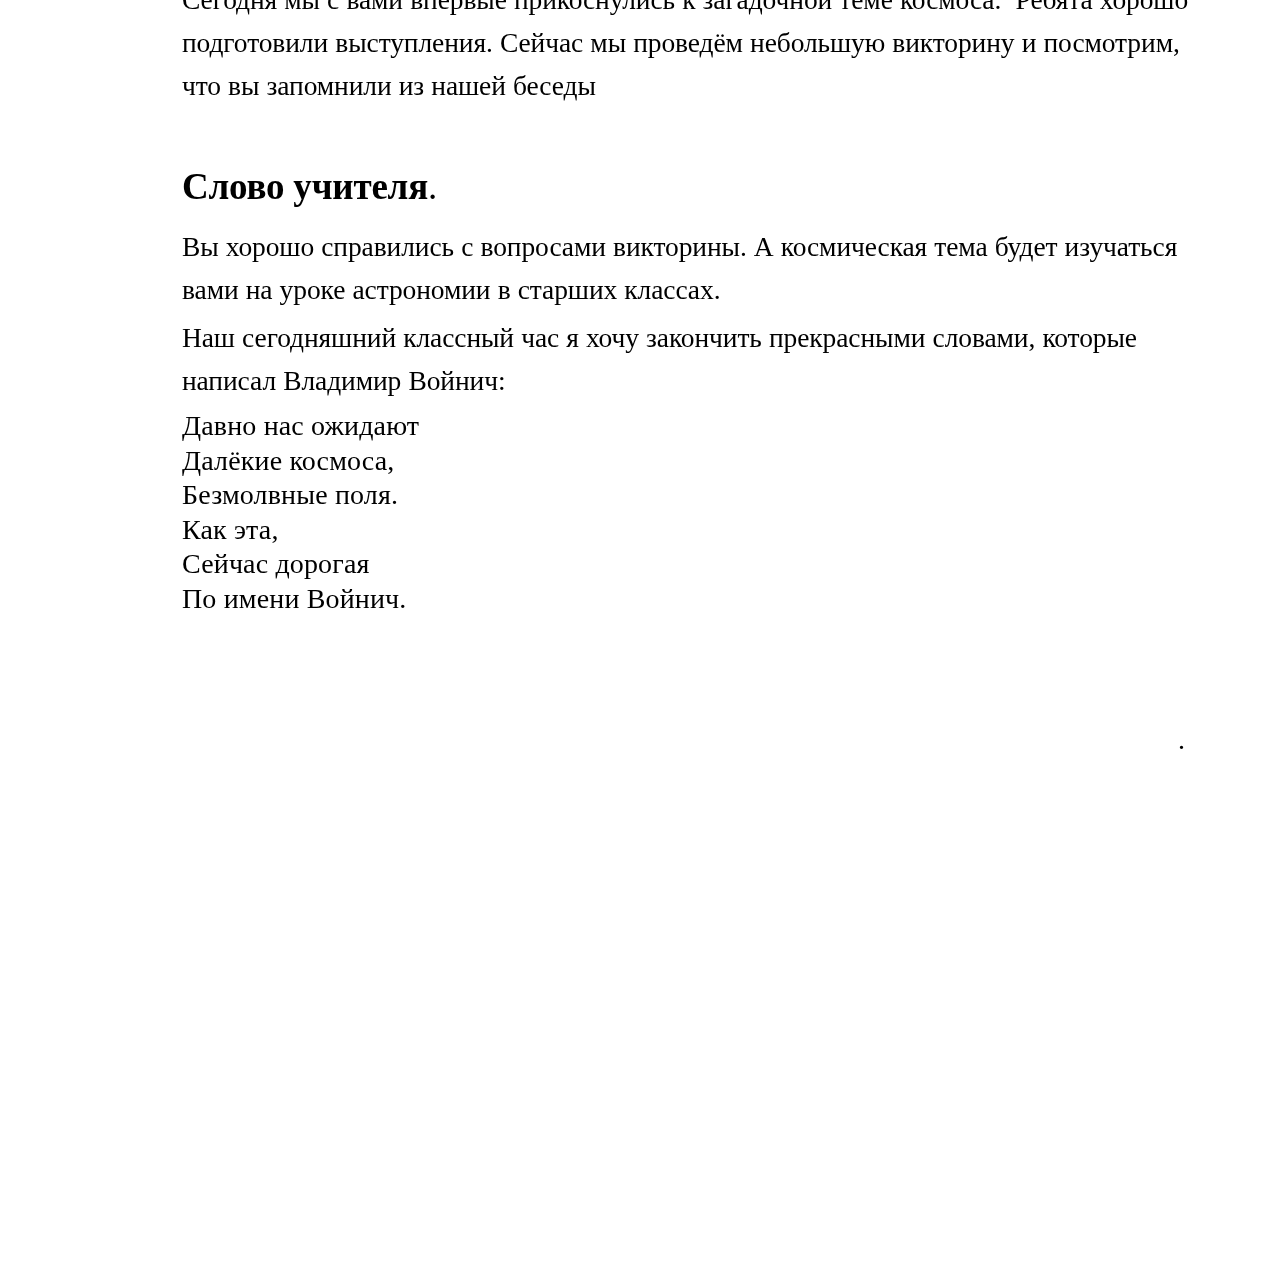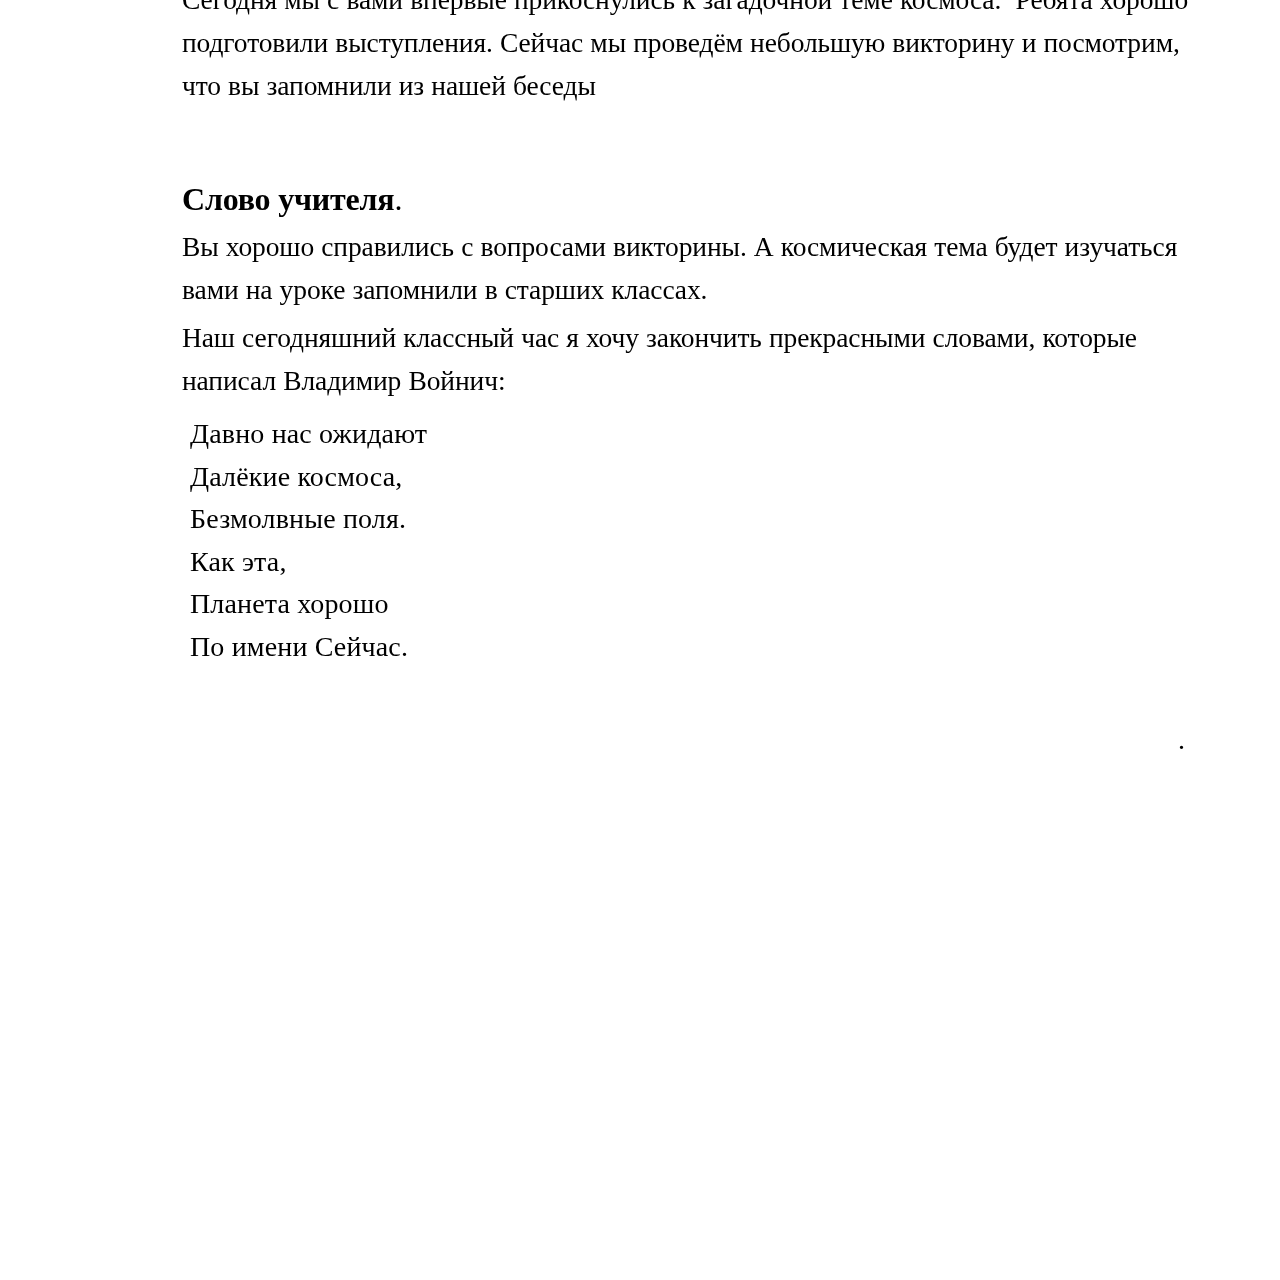--- a/index.html
+++ b/index.html
@@ -47,23 +47,23 @@
   
   #para-intro {
     position: absolute;
     top: -22px;
     left: 0;
     width: 1012px;
   }
 
   #heading-teacher-word {
     position: absolute;
-    top: 180px;
+    top: 168px;
     left: 0;
-    font-size: 32px;
+    font-size: 37px;
     line-height: 38px;
     margin: 0;
     font-weight: 400;
   }
   #heading-teacher-word .bold {
     font-weight: 700;
     letter-spacing: -0.2px;
   }
 
   #para-quiz-result {
@@ -87,21 +87,21 @@
     left: 0;
     margin: 0;
     padding: 0;
     list-style: none;
   }
   #poem .poem-line {
     font-size: 28px;
     line-height: 34.6px;
     white-space: pre;
     letter-spacing: 0.15px;
-    margin: 8px;
+    margin: 0;
   }
 
   
   #stray-period {
     position: absolute;
     left: 1178px;
     top: 726px;
     font-size: 28px;
     line-height: 28px;
     margin: 0;
@@ -110,29 +110,29 @@
 </head>
 <body>
 
 <div id="page">
   <div class="text-column">
 
     <p class="para" id="para-intro">Сегодня мы с вами впервые прикоснулись к загадочной теме космоса.  Ребята хорошо подготовили выступления. Сейчас мы проведём небольшую викторину и посмотрим, что вы запомнили из нашей беседы</p>
 
     <p id="heading-teacher-word"><span class="bold">Слово учителя</span><span class="period">.</span></p>
 
-    <p class="para" id="para-quiz-result">Вы хорошо справились с вопросами викторины. А космическая тема будет изучаться  вами на уроке запомнили в старших классах.</p>
+    <p class="para" id="para-quiz-result">Вы хорошо справились с вопросами викторины. А космическая тема будет изучаться  вами на уроке астрономии в старших классах.</p>
 
     <p class="para" id="para-closing-words">Наш сегодняшний классный час я хочу закончить прекрасными словами, которые написал Владимир Войнич:</p>
 
     <div id="poem">
       <div class="poem-line">Давно нас ожидают</div>
       <div class="poem-line">Далёкие космоса,</div>
       <div class="poem-line">Безмолвные поля.</div>
       <div class="poem-line">Как эта,</div>
-      <div class="poem-line">Планета хорошо</div>
-      <div class="poem-line">По имени Сейчас.</div>
+      <div class="poem-line">Сейчас дорогая</div>
+      <div class="poem-line">По имени Войнич.</div>
     </div>
 
   </div>
 
   <div id="stray-period">.</div>
 </div>
 
 </body></html>

